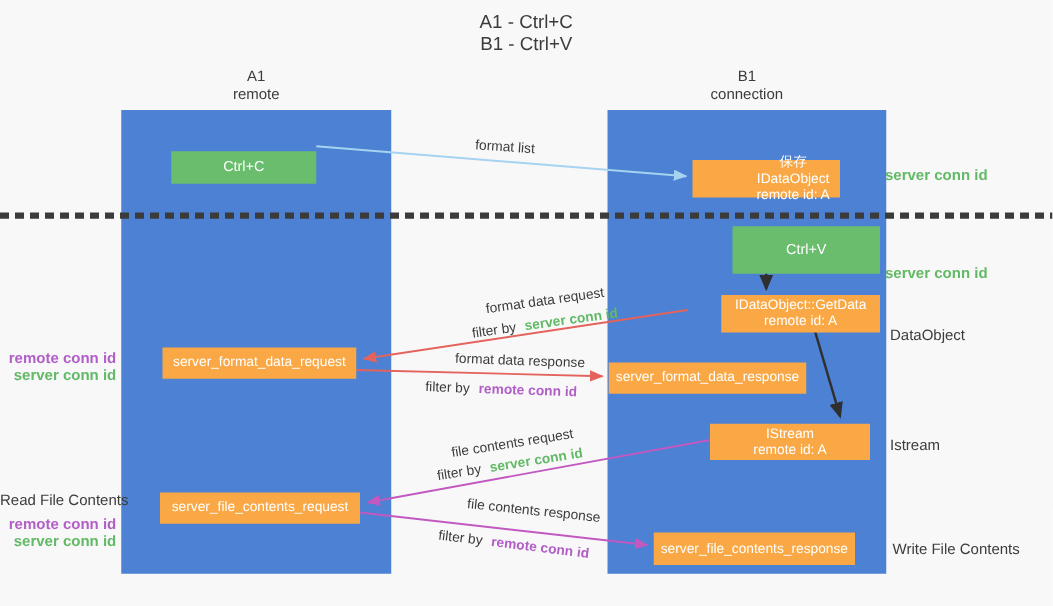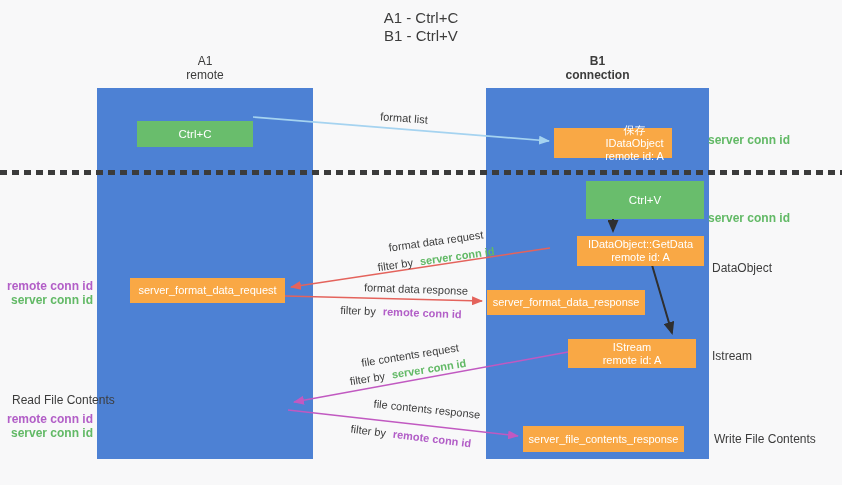--- a/index.html
+++ b/index.html
@@ -9,21 +9,21 @@
   }
   *{box-sizing:border-box;margin:0;padding:0;}
   body{font-family:"Liberation Sans","DejaVu Sans",sans-serif;background:#fff;}
   .canvas{position:relative;width:842px;height:485px;background:var(--bg);overflow:hidden;}
 
   .title{position:absolute;left:0;right:0;top:9px;text-align:center;z-index:5;
          color:var(--text-dark);font-size:15px;line-height:18px;}
   .lane-header{position:absolute;top:54px;text-align:center;z-index:5;
          color:var(--text-dark);font-size:12px;line-height:14px;}
   .lane-header.left{left:97px;width:216px;}
-  .lane-header.right{left:486px;width:223px;font-weight:bold;}
+  .lane-header.right{left:486px;width:223px;}
 
   .lane{position:absolute;top:88px;height:371px;background:var(--lane-blue);z-index:1;}
   .lane.left{left:97px;width:216px;}
   .lane.right{left:486px;width:223px;}
 
   .divider{position:absolute;left:0;top:170px;width:842px;height:5px;z-index:3;
     background:repeating-linear-gradient(90deg,var(--divider) 0 7px,transparent 7px 12px);}
 
   svg.arrows{position:absolute;left:0;top:0;z-index:2;pointer-events:none;}
   .ln-blue{stroke:var(--arrow-blue);stroke-width:1.6;}
@@ -120,20 +120,23 @@
 
   <div class="node orange" style="left:487px;top:290px;width:158px;height:25px;justify-content:center;">
     <span>server_format_data_response</span>
   </div>
 
   <div class="node orange" style="left:568px;top:339px;width:128px;height:29px;">
     <span>IStream</span>
     <span>remote id: A</span>
   </div>
 
+  <div class="node orange" style="left:128px;top:394px;width:160px;height:25px;">
+    <span>server_file_contents_request</span>
+  </div>
 
   <div class="node orange" style="left:523px;top:426px;width:161px;height:26px;">
     <span>server_file_contents_response</span>
   </div>
 
   <div class="elabel" style="left:404px;top:118px;transform:translate(-50%,-50%) rotate(4deg);">
     <span>format list</span>
   </div>
 
   <div class="elabel" style="left:436px;top:241px;transform:translate(-50%,-50%) rotate(-8deg);">
@@ -169,17 +172,17 @@
   </div>
 
   <div class="annot green-text" style="left:708px;top:133px;">server conn id</div>
   <div class="annot green-text" style="left:708px;top:211px;">server conn id</div>
   <div class="annot dark" style="left:712px;top:261px;">DataObject</div>
   <div class="annot dark" style="left:712px;top:349px;">Istream</div>
   <div class="annot dark" style="left:714px;top:432px;">Write File Contents</div>
 
   <div class="annot left-col purple-text" style="top:279px;">remote conn id</div>
   <div class="annot left-col green-text" style="top:293px;">server conn id</div>
-  <div class="annot left-col dark" style="top:393px;margin-left:12px;">Read File Contents</div>
+  <div class="annot left-col dark" style="top:393px;">Read File Contents</div>
   <div class="annot left-col purple-text" style="top:412px;">remote conn id</div>
   <div class="annot left-col green-text" style="top:426px;">server conn id</div>
 
 </div>
 
 </body></html>

